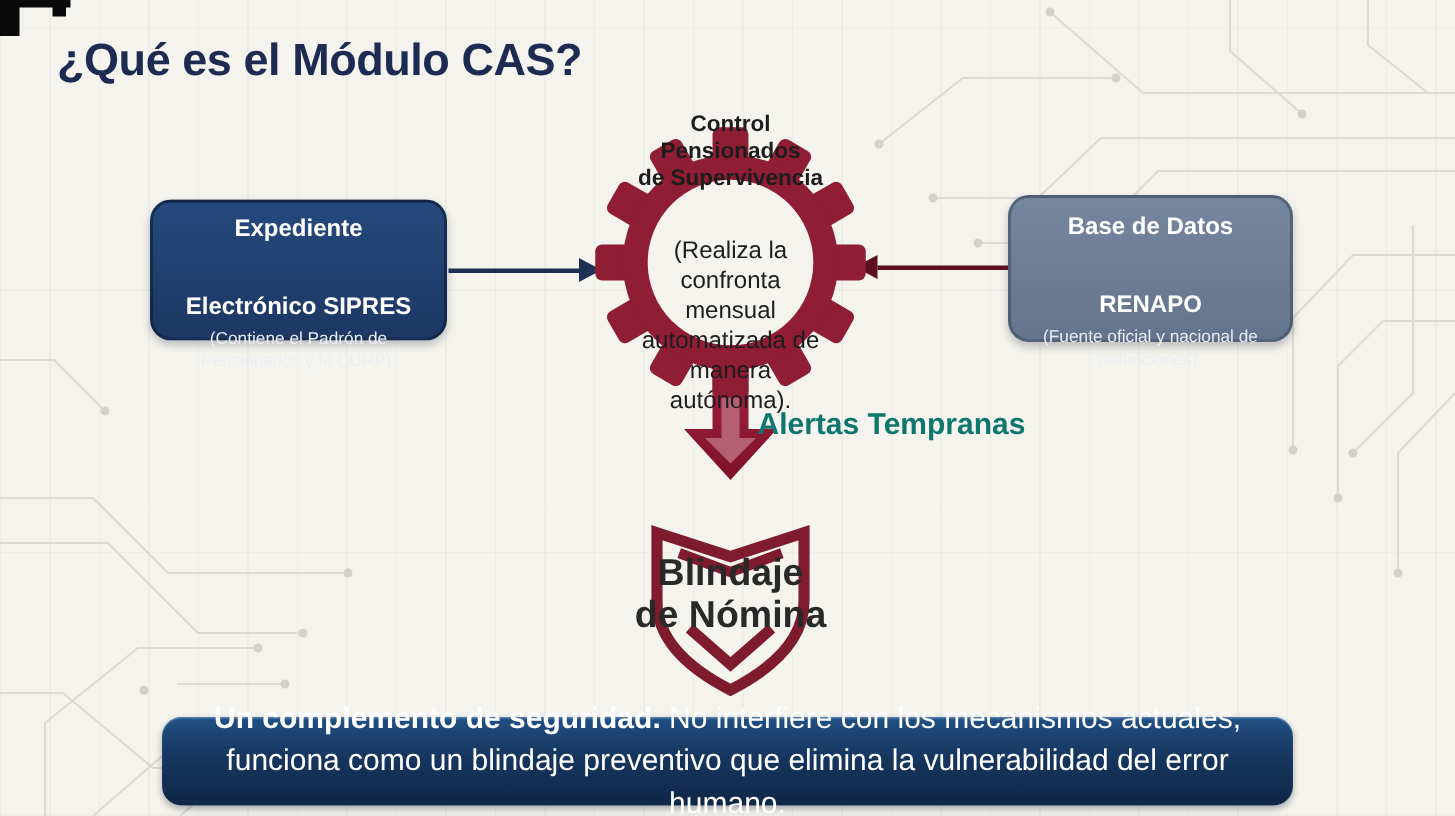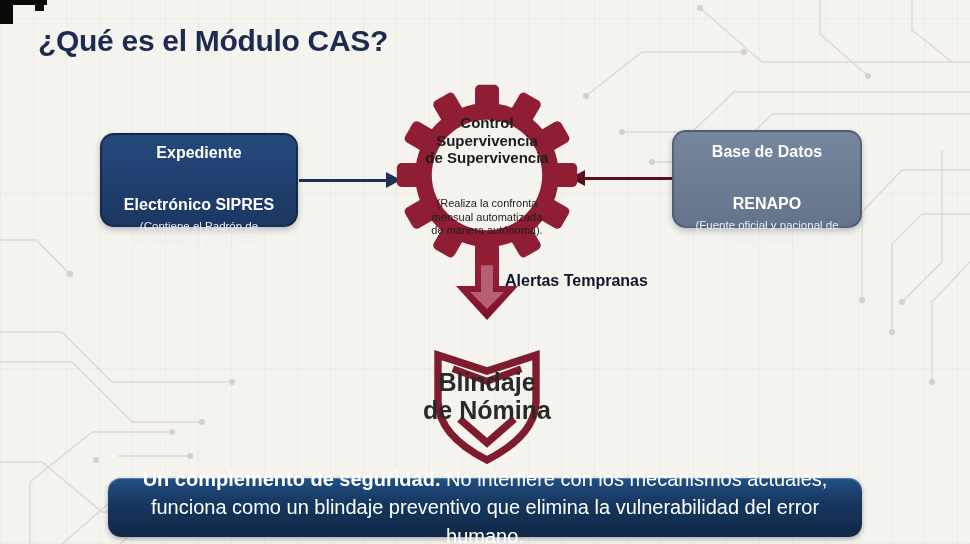--- a/index.html
+++ b/index.html
@@ -51,26 +51,26 @@
 
   .gear-wrap{position:absolute;left:395px;top:83px;width:184px;height:184px;}
   .gear-wrap svg{position:absolute;inset:0;}
   .gear-text{
     position:absolute;left:30px;right:30px;top:30px;bottom:28px;
     display:flex;flex-direction:column;justify-content:center;align-items:center;
     text-align:center;color:#1d1d1f;gap:28px;
   }
   .gear-title{font-size:15px;font-weight:700;line-height:1.18;}
   .gear-title span{display:block;}
-  .gear-note{font-size:11px;line-height:1.25;margin-top:2px;}
+  .gear-note{font-size:16px;line-height:1.25;margin-top:2px;}
 
   .down-arrow{position:absolute;left:442px;top:248px;width:90px;height:80px;}
   .alert-label{
     position:absolute;left:505px;top:272px;
-    font-size:16px;font-weight:700;color:#0f172a;
+    font-size:20px;font-weight:700;color:#0f766e;
   }
 
   .shield-wrap{position:absolute;left:430px;top:333px;width:114px;height:132px;}
   .shield-text{
     position:absolute;left:400px;top:368px;width:174px;text-align:center;
     font-size:25px;font-weight:700;line-height:1.12;color:#292929;
   }
   .shield-text span{display:block;}
 
   .banner{
@@ -193,21 +193,21 @@
         <rect x="87" y="2" width="26" height="30" rx="5" transform="rotate(270 100 100)"></rect>
         <rect x="87" y="2" width="26" height="30" rx="5" transform="rotate(300 100 100)"></rect>
         <rect x="87" y="2" width="26" height="30" rx="5" transform="rotate(330 100 100)"></rect>
         <circle cx="100" cy="100" r="78"></circle>
       </g>
       <circle cx="100" cy="100" r="60" fill="#f5f3ee"></circle>
     </svg>
     <div class="gear-text">
       <div class="gear-title">
         <span>Control</span>
-        <span>Supervivencia</span>
+        <span>Pensionados</span>
         <span>de Supervivencia</span>
       </div>
       <div class="gear-note">(Realiza la confronta mensual automatizada de manera autónoma).</div>
     </div>
   </div>
 
   <svg class="shield-wrap" viewBox="0 0 200 230">
     <g fill="none" stroke="#7e1c2e" stroke-linejoin="miter">
       <path d="M14,38 L100,66 L186,38 L186,118 Q186,178 100,222 Q14,178 14,118 Z" stroke-width="13"></path>
       <path d="M40,62 L100,84 L160,62" stroke-width="12"></path>

